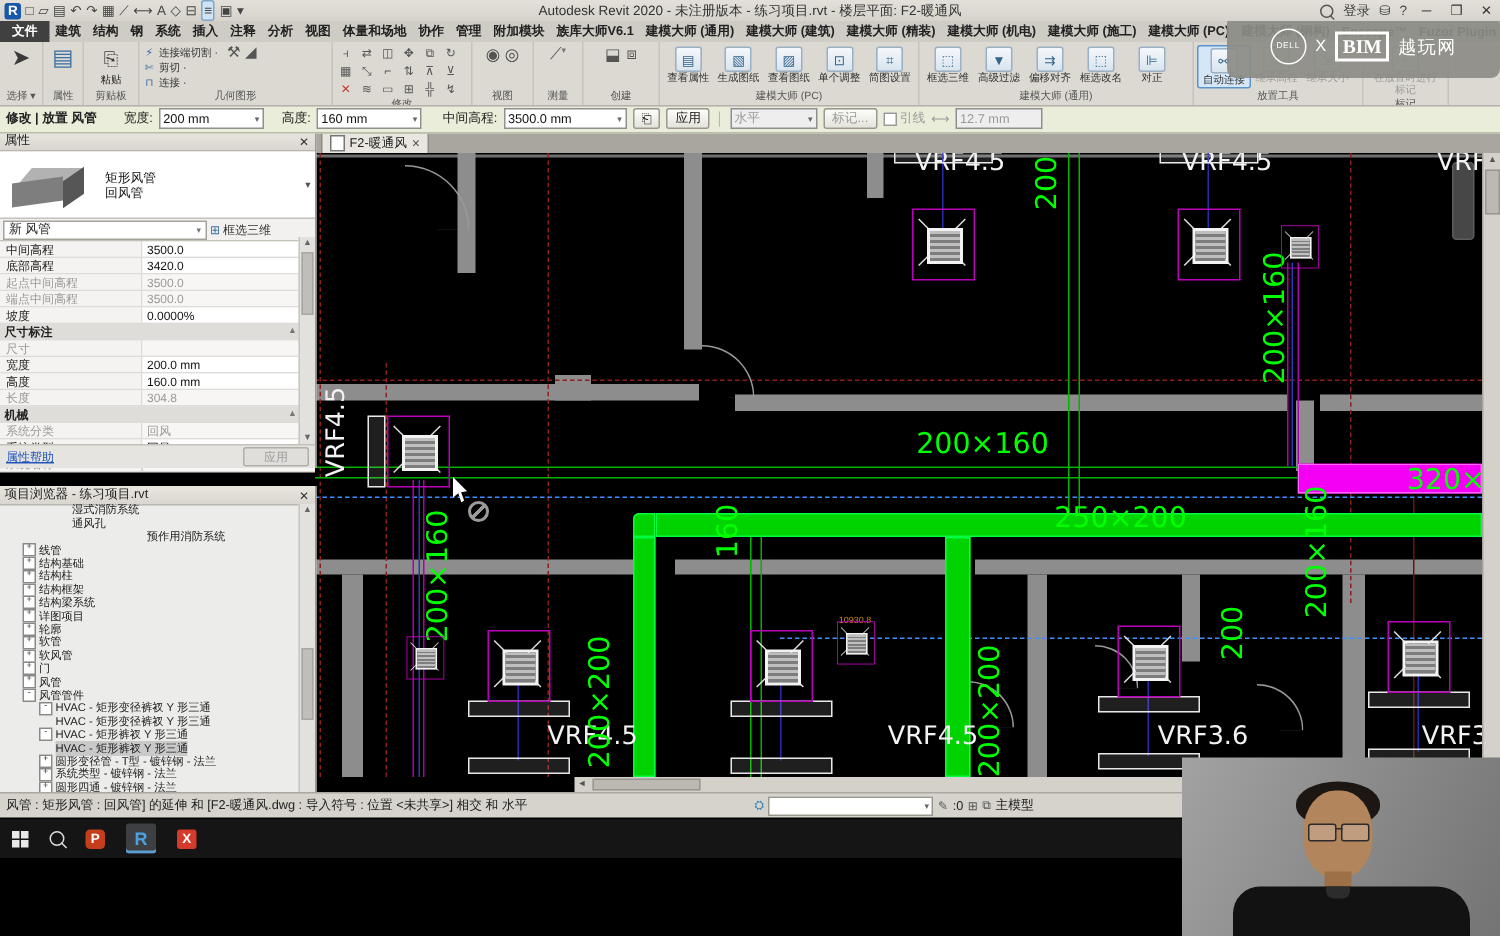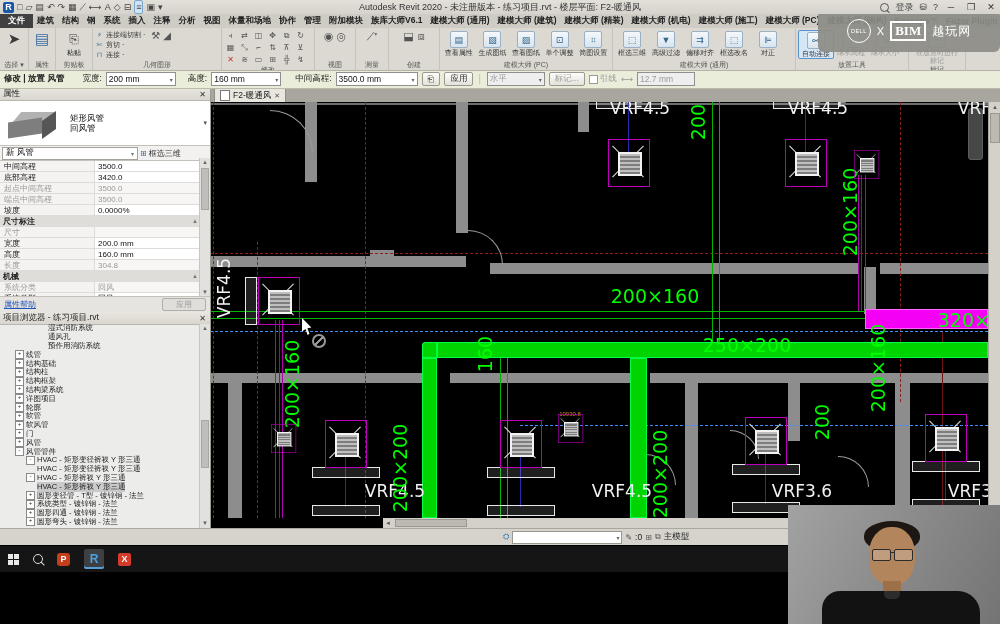--- a/index.html
+++ b/index.html
@@ -519,33 +519,33 @@
     <div class="sarrow" style="top:0">▲</div>
     <div class="thumb" style="top:10px;height:40px"></div>
     <div class="sarrow" style="bottom:0">▼</div>
   </div>
   <div id="props-footer">
     <span id="prop-help">属性帮助</span>
     <span id="prop-apply">应用</span>
   </div>
 </div>
 
-<div class="palette abs" style="left:0;top:312px;width:210px;height:216px">
+<div class="palette abs" style="left:0;top:324px;width:210px;height:216px">
   <div class="pal-header">
     <span>项目浏览器 - 练习项目.rvt</span>
     <span class="pal-close">✕</span>
   </div>
   <div id="tree">
       <div class="trow" style="padding-left: 48px;">
         <span class="tlabel">湿式消防系统</span>
       </div>
       <div class="trow" style="padding-left: 48px;">
         <span class="tlabel">通风孔</span>
       </div>
-      <div class="trow" style="padding-left: 48px;">
+      <div class="trow" style="padding-left: 48px; justify-content: center;">
         <span class="tlabel">预作用消防系统</span>
       </div>
       <div class="trow" style="padding-left: 15px;">
         <span class="exp">+</span>
         <span class="tlabel">线管</span>
       </div>
       <div class="trow" style="padding-left: 15px;">
         <span class="exp">+</span>
         <span class="tlabel">结构基础</span>
       </div>
@@ -801,20 +801,21 @@
 </div>
 <div id="hscroll" class="abs">
   <div class="track">
     <div class="scglyph" style="position:absolute;left:0;width:10px">◄</div>
     <div class="hthumb"></div>
     <div class="scglyph" style="position:absolute;right:0;width:10px">►</div>
   </div>
 </div>
 
 <div id="statusbar" class="abs">
+  <span style="padding-left:4px;white-space:nowrap">风管 : 矩形风管 : 回风管] 的延伸 和 [F2-暖通风.dwg : 导入符号 : 位置 &lt;未共享&gt;] 相交 和 水平</span>
   <div id="status-right">
     <span class="sic" style="color:#2a7ab5">⛭</span>
     <div id="ws-select">
         <span class="dd">▾</span>
       </div>
     <span class="sic">✎</span>
     <span>:0</span>
     <span class="sic">⊞</span>
     <span class="sic">⧉</span>
     <span>主模型</span>

